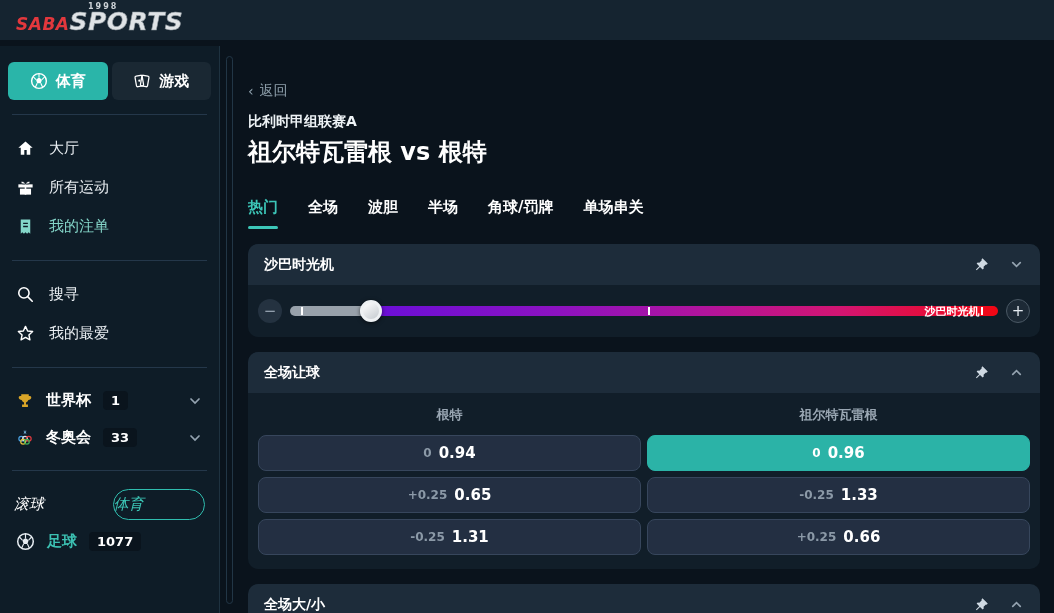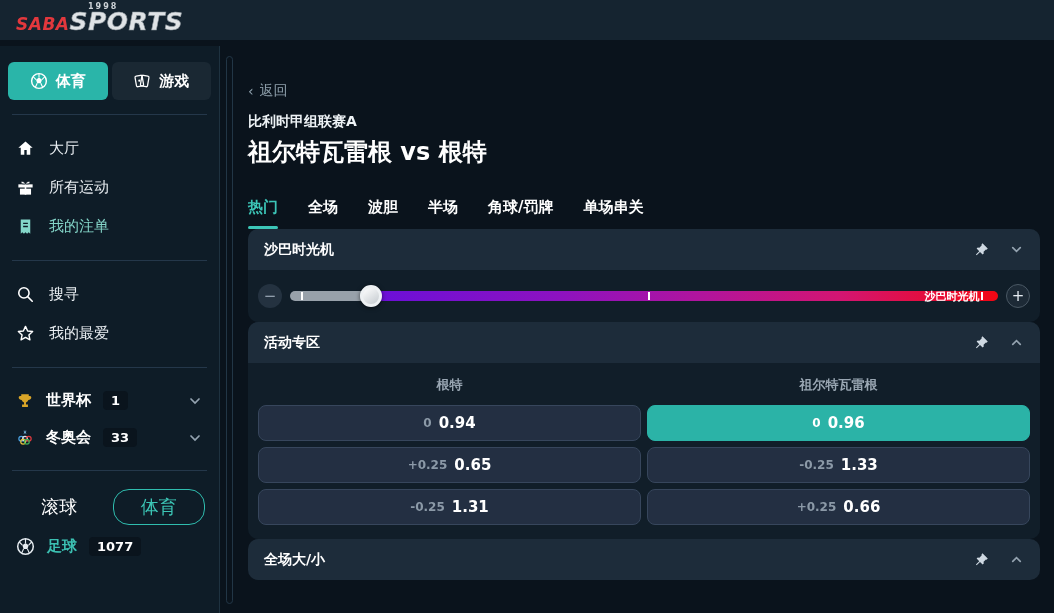--- a/index.html
+++ b/index.html
@@ -21,36 +21,36 @@
   .mode-btn.active { background:#2ab5a9; color:#fff; }
   .mode-btn.inactive { background:#1a2833; color:#fff; }
   .divider { height:1px; background:#24374a; margin:14px 12px; }
   .side-item { display:flex; align-items:center; gap:14px; padding:10px 16px; font-size:15px; color:#e9eef2; cursor:pointer; }
   .side-item.teal { color:#84d6c9; }
   .side-heading { padding:6px 16px; color:#8494a1; font-size:13px; font-weight:700; }
   .league-row { display:flex; align-items:center; gap:12px; padding:9px 16px; font-size:15px; font-weight:600; color:#fff; cursor:pointer; }
   .badge { background:#0a141d; color:#fff; font-size:13px; font-weight:700; border-radius:4px; padding:2px 8px; }
   .chev-right { margin-left:auto; display:flex; }
   .toggle-row { display:flex; gap:8px; padding:4px 14px 0; align-items:center; }
-  .toggle-opt { flex:1; text-align:center; padding:5px 0; font-size:18px; color:#fff; cursor:pointer; }
+  .toggle-opt { flex:1; padding:5px 0; font-size:15px; color:#fff; cursor:pointer;font-style:italic; }
   .toggle-opt.pill { border:1px solid #2fbcae; color:#3cc6b6; border-radius:16px; }
   .sport-row { display:flex; align-items:center; gap:12px; padding:12px 16px; font-size:15px; font-weight:600; color:#3cc0b2; cursor:pointer; }
   .icon { display:flex; align-items:center; justify-content:center; }
   
   .scroll-strip { position:absolute; left:226px; top:56px; width:7px; height:548px; border:1px solid #223646; border-radius:4px; }
   
   .main { position:absolute; left:236px; top:46px; right:0; bottom:0; background:#0a131c; padding:0 14px 0 12px; overflow:hidden; }
   .back { padding-top:36px; color:#8fa0ac; font-size:14px; display:flex; gap:6px; align-items:center; width:max-content; cursor:pointer; }
   .league-name { margin-top:13px; color:#eef3f6; font-weight:700; font-size:14px; }
   .match-title { margin-top:5px; color:#fff; font-weight:700; font-size:24px; }
   .tabs { display:flex; gap:30px; margin-top:30px; }
   .tab { padding-bottom:12px; font-size:15px; font-weight:700; color:#fff; position:relative; cursor:pointer; }
   .tab.active { color:#3cc6b8; }
   .tab.active::after { content:""; position:absolute; left:0; right:0; bottom:0; height:3px; background:#3cc6b8; border-radius:2px; }
-  .panel { border-radius:10px; overflow:hidden; background:#111e29; }
+  .panel { margin-top:15px; border-radius:10px; overflow:hidden; background:#111e29; }
   .panel-header { height:41px; background:#1d2c3a; display:flex; align-items:center; padding:0 16px; color:#fff; font-weight:700; font-size:14px; }
   .panel-icons { margin-left:auto; display:flex; gap:20px; align-items:center; }
   .panel-icons .icon { cursor:pointer; }
   
   .slider-row { display:flex; align-items:center; height:52px; padding:0 10px; }
   .circle-btn { width:24px; height:24px; border-radius:50%; background:#243240; color:#97a4b1; display:flex; align-items:center; justify-content:center; font-size:15px; line-height:1; cursor:pointer; flex:0 0 auto; }
   .circle-btn.plus { color:#e6ecf1; background:#1d2a36; border:1px solid #4a5864; }
   .track { flex:1; height:10px; position:relative; margin:0 8px; cursor:pointer; }
   .track-gray { position:absolute; left:0; top:0; bottom:0; width:11.5%; background:#98a1aa; border-radius:5px 0 0 5px; }
   .track-grad { position:absolute; left:11.5%; right:0; top:0; bottom:0; border-radius:0 5px 5px 0;
@@ -262,21 +262,21 @@
         <div class="tick" style="left:97.6%"></div>
         <div class="slider-label">沙巴时光机</div>
         <div class="thumb"></div>
       </div>
       <div class="circle-btn plus">+</div>
     </div>
   </div>
 
   <div class="panel">
     <div class="panel-header">
-      <span>活动专区</span>
+      <span>全场让球</span>
       <span class="panel-icons">
         <span class="icon">
           <svg width="15" height="15" viewBox="0 0 24 24" fill="#cfd9e2">
               <path d="M13.5 2l8.5 8.5-1.8 1.8-1.1-.4-3.8 3.8.3 2.6-1.8 1.8-4.2-4.2-5.3 5.3-1.2-1.2 5.3-5.3L4.2 10.5 6 8.7l2.6.3 3.8-3.8-.4-1.1z"></path>
             </svg>
         </span>
         <span class="icon">
           <svg width="15" height="15" viewBox="0 0 20 20" fill="none" stroke="#94a3b0" stroke-width="2.2" stroke-linecap="round">
               <path d="M5 12.5l5-5 5 5"></path>
             </svg>

